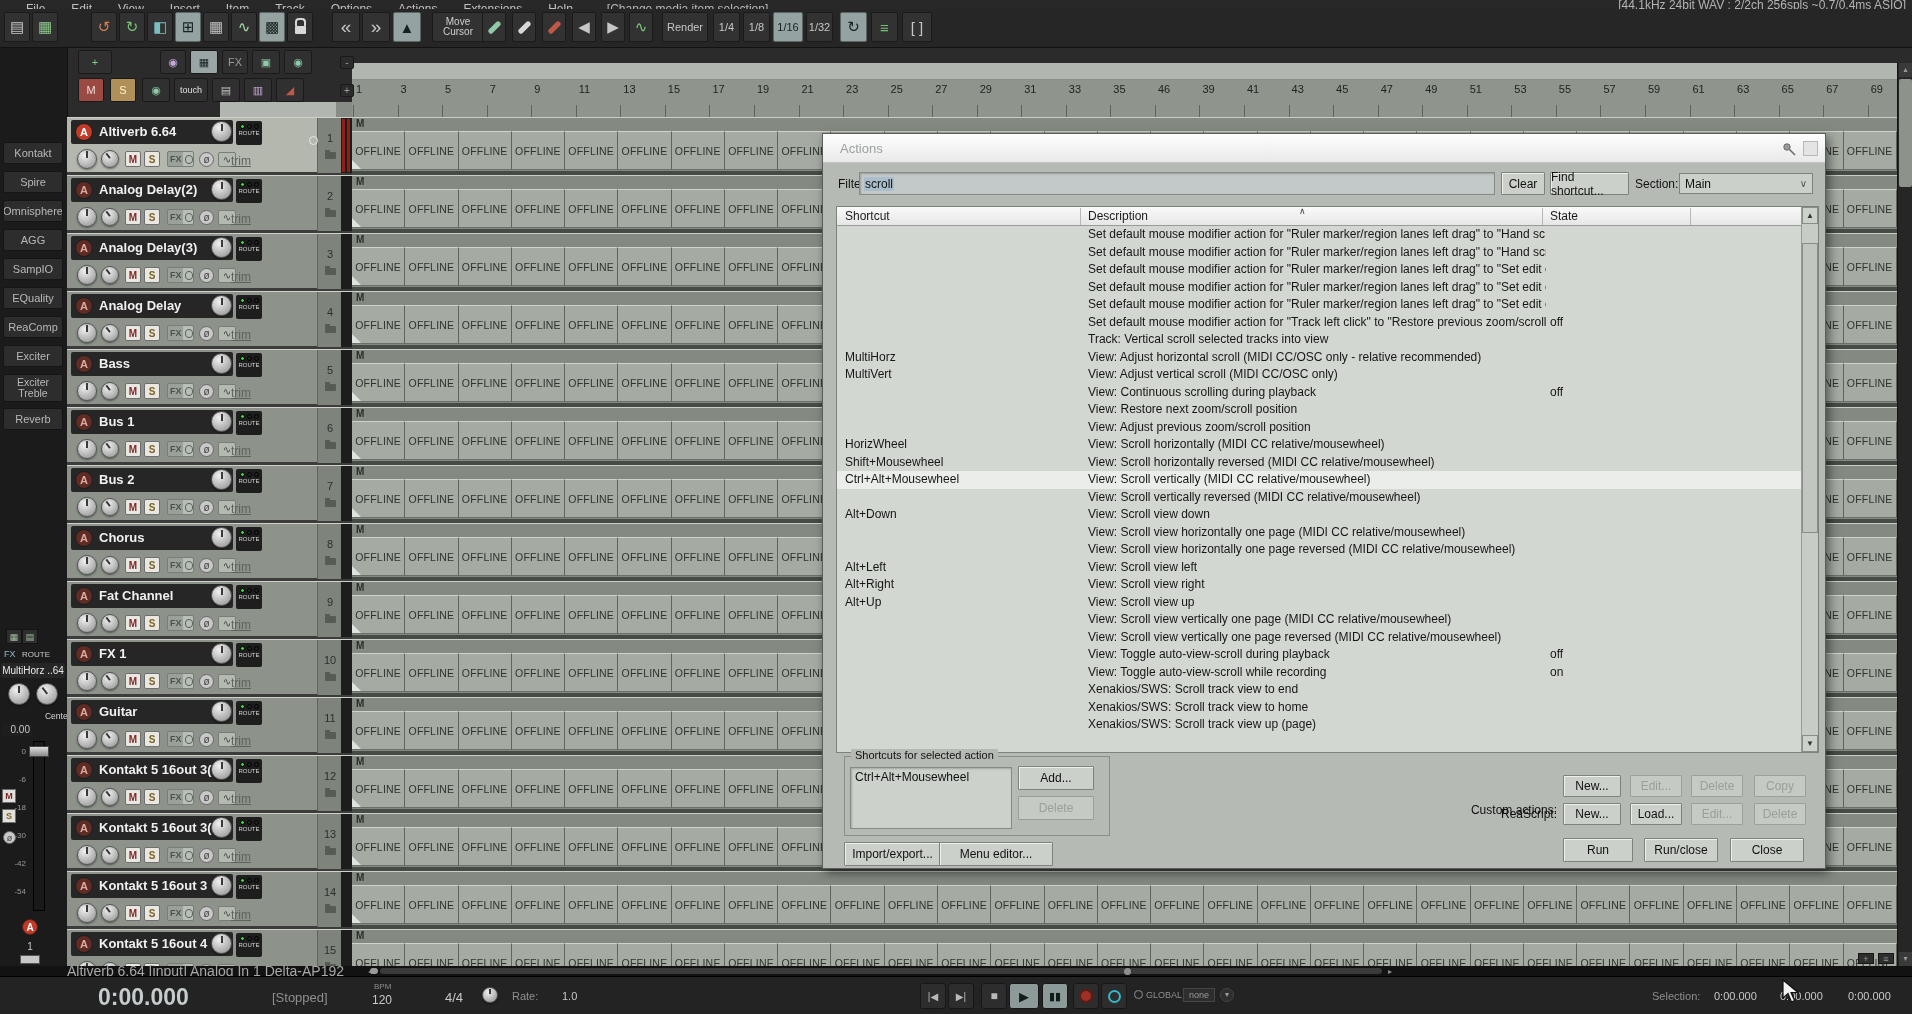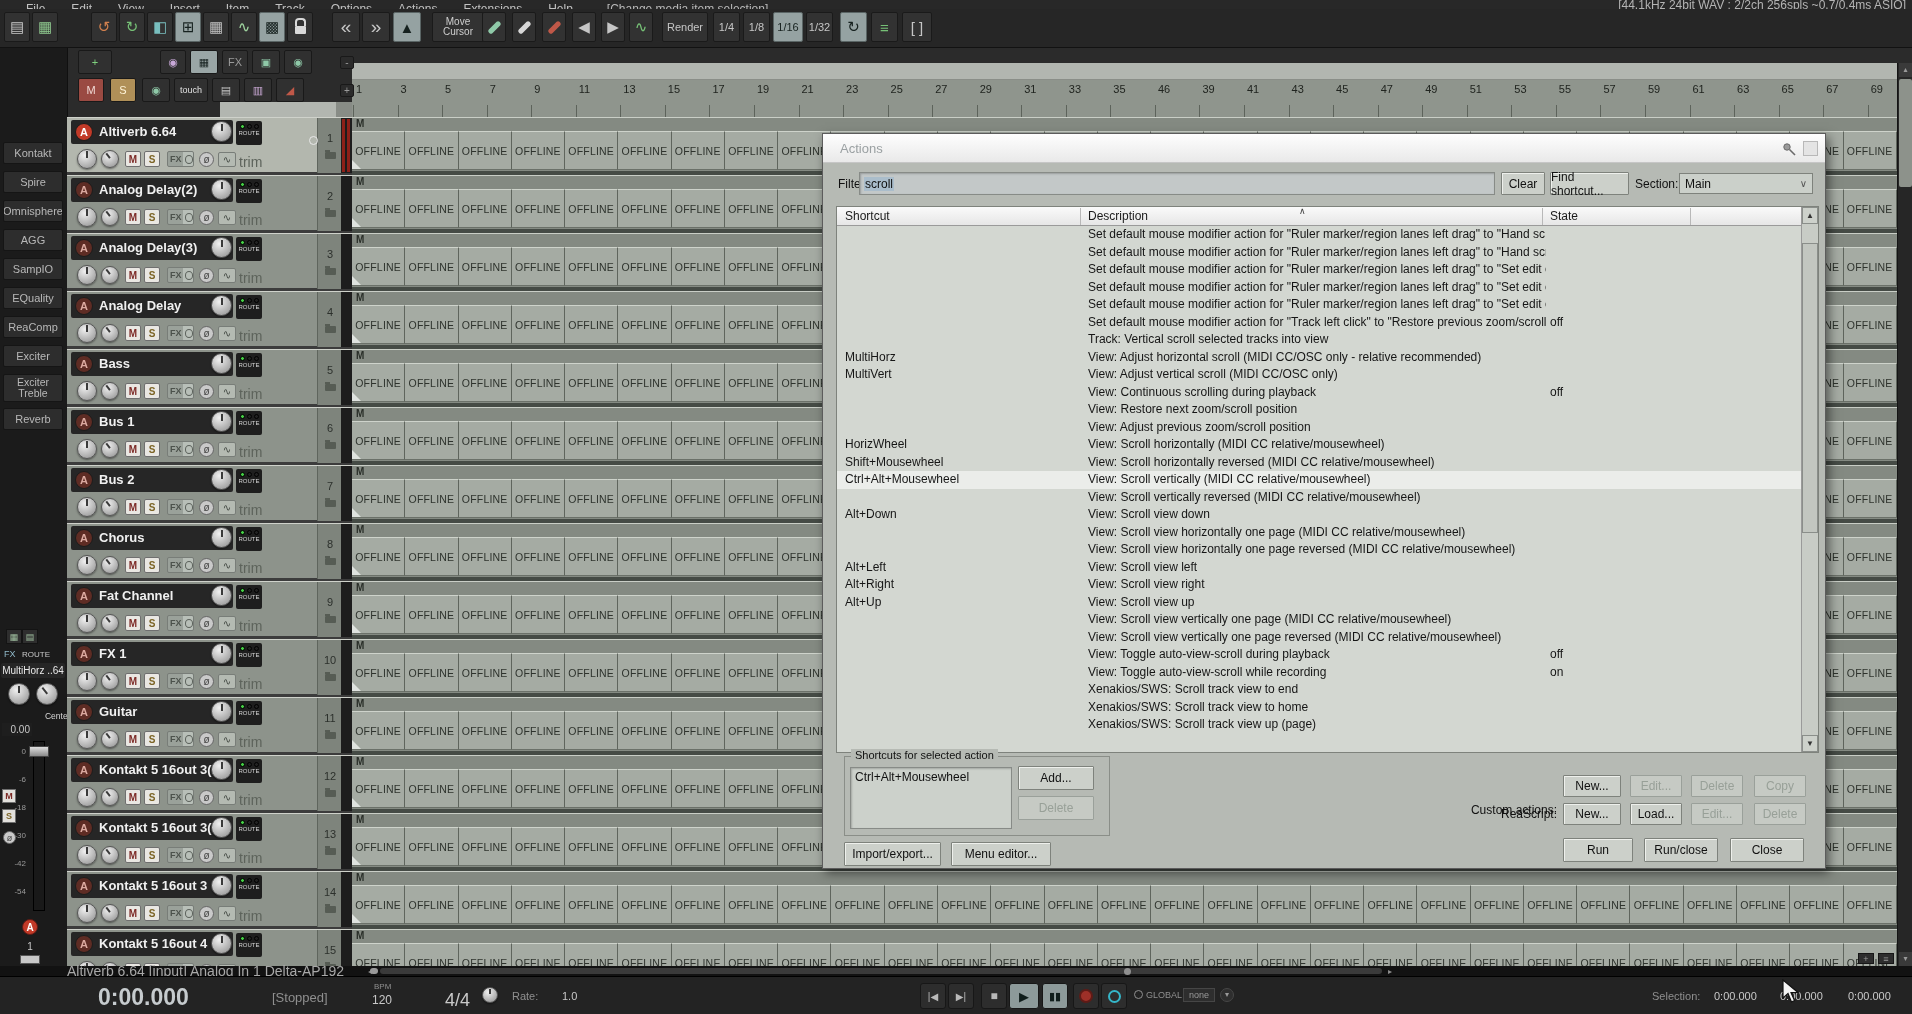--- a/index.html
+++ b/index.html
@@ -62,21 +62,21 @@
   .mbtn{left:58px;color:#7c2a26;}
   .sbtn2{left:77px;color:#7c6426;}
   .fxbox{position:absolute;left:100px;top:33px;width:27px;height:16px;border:1px solid #787d78;border-radius:2px;
          background:linear-gradient(90deg,#9aa19a 60%,#b8bfb8 60%);display:flex;align-items:center;box-sizing:border-box;}
   .fxt{font-size:9px;font-weight:bold;color:#4c524c;padding-left:2px;}
   .pw{width:7px;height:7px;border:1px solid #5c625c;border-radius:50%;margin-left:3px;}
   .phase{position:absolute;left:132px;top:34px;width:15px;height:15px;border-radius:50%;background:#c9c9c9;border:1px solid #666;
          color:#444;font-size:10px;display:flex;align-items:center;justify-content:center;box-sizing:border-box;}
   .envbox{position:absolute;left:151px;top:34px;width:18px;height:15px;background:#b4bab2;border:1px solid #787d78;border-radius:2px;
           color:#3c423c;font-size:10px;display:flex;align-items:center;justify-content:center;box-sizing:border-box;}
-  .trimlab{position:absolute;left:172px;top:36px;font-size:14px;color:#5d635b;}
+  .trimlab{position:absolute;left:164px;top:36px;font-size:12px;color:#5d635b;text-decoration:underline;}
   .numcol{position:absolute;left:250px;top:0;width:24px;height:55px;background:#7e847c;border-left:1px solid #5f655d;box-sizing:border-box;}
   .tno{position:absolute;left:0;width:24px;top:14px;text-align:center;font-size:11px;color:#2c302c;}
   .fold{position:absolute;left:7px;top:34px;width:11px;height:7px;background:#565c54;border-radius:1px;}
   .fold:before{content:"";position:absolute;left:0;top:-2px;width:5px;height:2px;background:#565c54;}
   .meterstrip{position:absolute;left:274px;top:0;width:11px;height:55px;background:#1d1d1d;}
   .recring{position:absolute;left:242px;top:18px;width:7px;height:7px;border:1px solid #e8e8e8;border-radius:50%;}
   .redbar{position:absolute;top:1px;width:3px;height:53px;background:#8d2019;}
   
   #band{position:absolute;left:352px;top:63px;width:1545px;height:16px;background:#b2b6b0;border-bottom:1px solid #8a8e88;z-index:1;}
   #ruler{position:absolute;left:352px;top:80px;width:1545px;height:37px;background:#8f958d;z-index:1;overflow:hidden;}
@@ -1544,21 +1544,21 @@
           <span>Add...</span>
         </div>
       <div class="dbtn dis" style="left:173px;top:39px;width:76px;height:24px;">
           <span>Delete</span>
         </div>
     </div>
 
     <div class="dbtn" style="left:21px;top:708px;width:97px;height:24px;">
         <span>Import/export...</span>
       </div>
-    <div class="dbtn" style="left:128px;top:708px;width:100px;height:24px;">
+    <div class="dbtn" style="left:116px;top:708px;width:114px;height:24px;">
         <span>Menu editor...</span>
       </div>
 
     <div class="dlabel" style="left:614px;top:669px;width:120px;text-align:right;">Custom actions:</div>
 
     <div class="dlabel" style="left:614px;top:673px;width:120px;text-align:right;">ReaScript:</div>
 
     <div class="dbtn" style="left:740px;top:704px;width:70px;height:24px;">
         <span>Run</span>
       </div>
@@ -1585,21 +1585,21 @@
     <div id="hsthumb"></div>
     <div id="hsdot"></div>
     <span class="abs" style="left:1388px;top:1px;color:#8f8f8f;font-size:8px;">▸</span>
   </div>
 
   <div id="transport">
     <span class="tptxt" style="left:98px;top:7px;font-size:23px;font-weight:600;color:#c6cbce;">0:00.000</span>
     <span class="tpdim" style="left:272px;top:13px;font-size:13px;">[Stopped]</span>
     <span class="tpdim" style="left:374px;top:5px;font-size:8px;">BPM</span>
     <span class="tptxt" style="left:372px;top:16px;font-size:12px;">120</span>
-    <span class="tptxt" style="left:445px;top:13px;font-size:18px;">4/4</span>
+    <span class="tptxt" style="left:445px;top:13px;font-size:13px;">4/4</span>
     <div class="knob" style="left:482px;top:10px;width:16px;height:16px;"></div>
     <span class="tpdim" style="left:512px;top:13px;">Rate:</span>
     <span class="tptxt" style="left:562px;top:13px;">1.0</span>
 
     <div class="tpbtn" style="left:920px;">|◀</div>
     <div class="tpbtn" style="left:948px;">▶|</div>
     <div class="tpbtn" style="left:981px;font-size:12px;">■</div>
     <div class="tpbtn lit" style="left:1009px;width:30px;font-size:13px;">▶</div>
     <div class="tpbtn lit" style="left:1042px;font-size:11px;">▮▮</div>
     <div class="tpbtn" style="left:1073px;">

